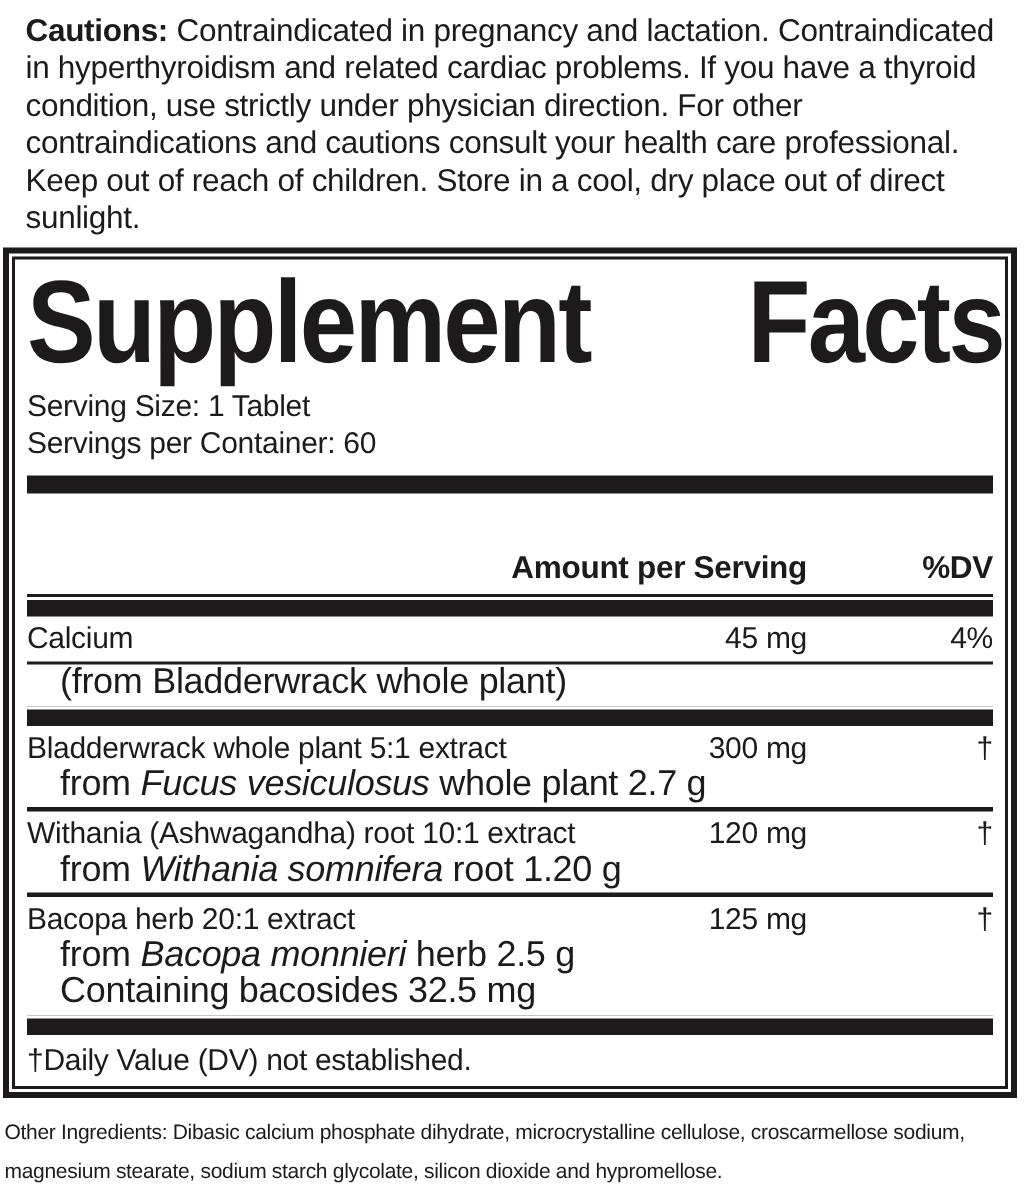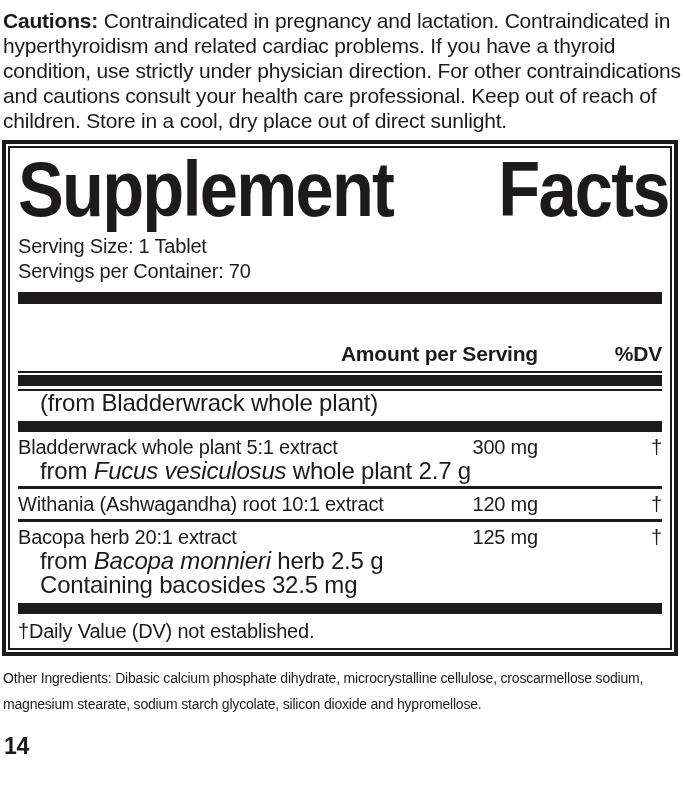--- a/index.html
+++ b/index.html
@@ -1,21 +1,21 @@
 <!DOCTYPE html>
 <html><head>
 <meta charset="utf-8">
 <style>
   html,body{margin:0;padding:0;}
   body{
     width:684px;height:800px;background:#ffffff;color:#1d1a1b;
     font-family:"Liberation Sans",sans-serif;
     letter-spacing:-0.2px;overflow:hidden;
   }
-  .cautions{padding:8px 2px 0 3px;font-size:21px;line-height:25px;}
+  .cautions{padding:8px 2px 0 17px;font-size:21px;line-height:25px;}
   .cautions .lbl{font-weight:700;}
 
   .panel{margin:7px 0 0 2px;width:664px;border:4px solid #1d1a1b;padding:2px;}
   .panel-inner{border:2px solid #1d1a1b;padding:3px 8px 4px 8px;}
 
   .sf-title{display:flex;justify-content:space-between;font-weight:700;
     font-size:78px;line-height:72px;letter-spacing:-2px;margin-top:2px;gap:31px;}
   .sf-title .l{transform:scaleX(.88);transform-origin:left center;display:inline-block;}
   .sf-title .r{transform:scaleX(.88);transform-origin:right center;display:inline-block;}
 
@@ -54,48 +54,54 @@
 <div class="panel">
   <div class="panel-inner">
 
     <div class="sf-title">
       <span class="l">Supplement</span>
       <span class="r">Facts</span>
     </div>
 
     <div class="serving">
       <div>Serving Size: 1 Tablet</div>
-      <div>Servings per Container: 70</div>
+      <div>Servings per Container: 60</div>
     </div>
 
     <div class="bar b1"></div>
 
     <div class="sf-head">
       <span class="sp"></span>
       <span class="amt">Amount per Serving</span>
       <span class="dv">%DV</span>
     </div>
     <div class="gapbar"></div>
 
     <div id="sf-rows">
+        <div class="row">
+          <span class="nm">Calcium</span>
+          <span class="amt">45 mg</span>
+          <span class="dv">4%</span>
+        </div>
         <div class="divider-thin"></div>
         <div class="sub"><span>(from Bladderwrack whole plant)</span></div>
         <div class="divider-bar"></div>
         <div class="row">
           <span class="nm">Bladderwrack whole plant 5:1 extract</span>
           <span class="amt">300 mg</span>
           <span class="dv">†</span>
         </div>
         <div class="sub"><span>from </span><i>Fucus vesiculosus</i><span> whole plant 2.7 g</span></div>
         <div class="divider-medium"></div>
         <div class="row">
           <span class="nm">Withania (Ashwagandha) root 10:1 extract</span>
           <span class="amt">120 mg</span>
           <span class="dv">†</span>
         </div>
+        <div class="sub"><span>from </span><i>Withania somnifera</i><span> root 1.20 g</span></div>
         <div class="divider-medium"></div>
         <div class="row">
           <span class="nm">Bacopa herb 20:1 extract</span>
           <span class="amt">125 mg</span>
           <span class="dv">†</span>
         </div>
         <div class="sub"><span>from </span><i>Bacopa monnieri</i><span> herb 2.5 g</span></div>
         <div class="sub"><span>Containing bacosides 32.5 mg</span></div>
         <div class="divider-bar"></div>
       </div>

